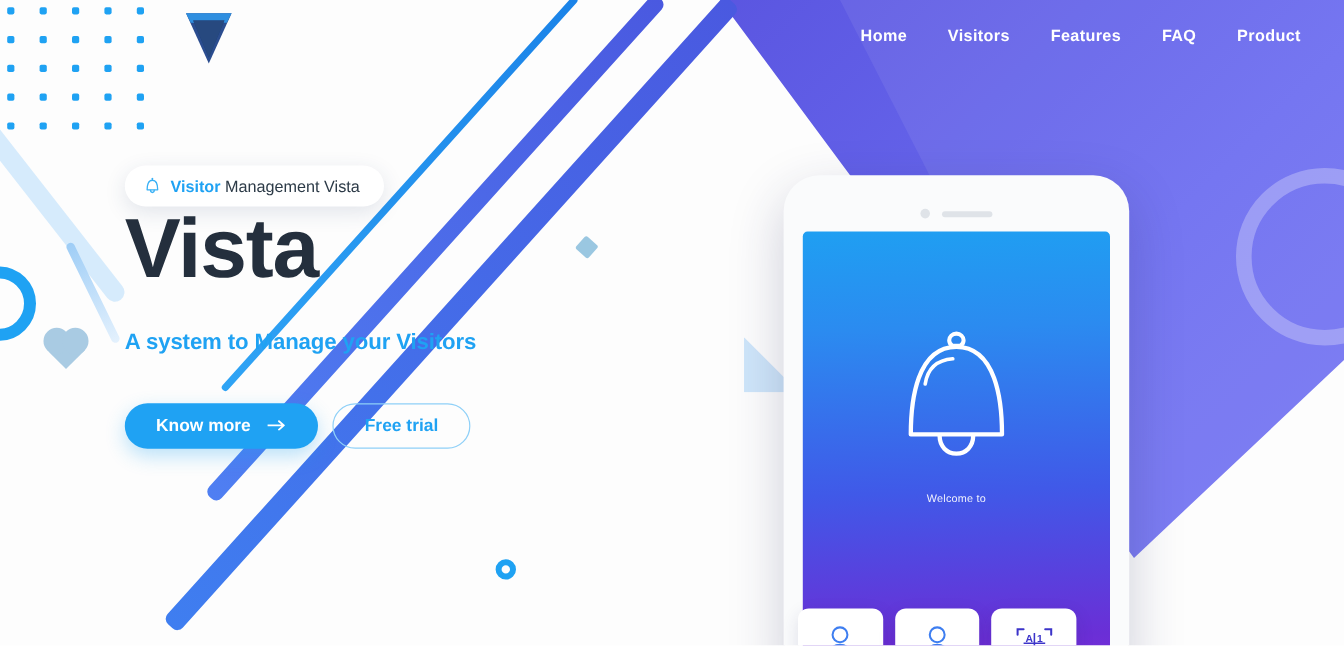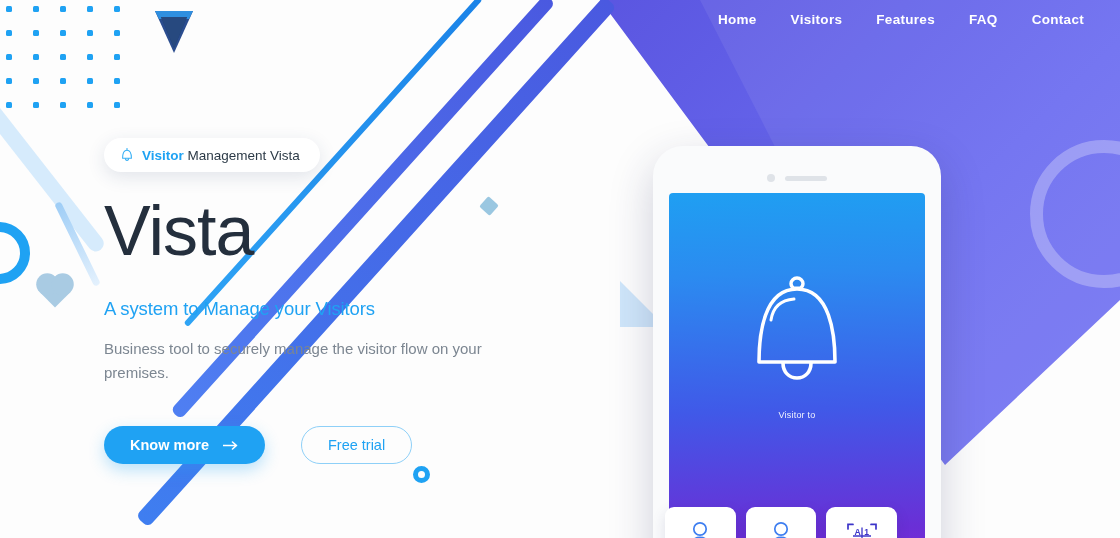--- a/index.html
+++ b/index.html
@@ -86,59 +86,59 @@
   .tri-accent {
     position:absolute; left:620px; top:281px; width:46px; height:46px; z-index:6;
     background:#cfe6fa; clip-path:polygon(0 0, 100% 100%, 0 100%);
   }
 
   
   .logo { position:absolute; left:153px; top:8px; width:42px; height:48px; z-index:9; }
   .logo svg { display:block; }
 
   
-  .nav { position:absolute; right:36px; top:12px; z-index:10; display:flex; gap:34px; }
+  .nav { position:absolute; right:36px; top:22px; z-index:10; display:flex; gap:34px; }
   .nav a {
     color:#ffffff; font-size:13.5px; font-weight:bold; letter-spacing:.3px;
     text-decoration:none; cursor:pointer; white-space:nowrap;
   }
 
   
   .hero { position:absolute; left:104px; top:138px; z-index:8; width:430px; }
   .badge {
     display:inline-flex; align-items:center; gap:8px;
     background:#ffffff; border-radius:22px; padding:9px 20px 9px 16px;
     box-shadow:0 5px 18px rgba(40,60,110,.13);
   }
   .badge .bell-ic { width:14px; height:16px; display:block; flex:none; }
   .badge-text { font-size:13.5px; color:#2c3a47; white-space:nowrap; }
   .badge-text b { color:#1fa2f3; font-weight:bold; }
 
   h1.title {
-    font-size:70px; line-height:1; color:#242f3d; font-weight:normal;
-    letter-spacing:-1px; margin-top:24px;
+    font-size:70px; line-height:1; color:#242f3d; font-weight:bold;
+    letter-spacing:-1px; 
   }
   h2.subtitle {
-    font-size:18.5px; color:#1fa2f3; font-weight:normal; margin-top:32px; letter-spacing:-.1px;
+    font-size:18.5px; color:#1fa2f3; font-weight:bold; margin-top:32px; letter-spacing:-.1px;
   }
   p.body {
     font-size:15px; color:#7c8691; line-height:1.62; margin-top:17px; width:404px;
   }
 
-  .btn-row { display:flex; align-items:flex-end; gap:36px; margin-top:40px; }
+  .btn-row { display:flex; align-items:flex-end; gap:12px; margin-top:40px; }
   .btn-primary {
     background:#1fa2f3; color:#fff; border:none; border-radius:24px;
     padding:0 26px; height:38px; font-size:14.5px; font-weight:bold;
     display:inline-flex; align-items:center; gap:14px; cursor:pointer;
     font-family:"Liberation Sans", sans-serif;
     box-shadow:0 6px 16px rgba(31,162,243,.30);
   }
   .btn-outline {
     background:transparent; color:#1fa2f3; border:1.5px solid #8ed0f8; border-radius:24px;
-    padding:0 26px; height:38px; font-size:14.5px; font-weight:normal; cursor:pointer;
+    padding:0 26px; height:38px; font-size:14.5px; font-weight:bold; cursor:pointer;
     font-family:"Liberation Sans", sans-serif;
   }
 
   
   .phone {
     position:absolute; left:653px; top:146px; width:288px; height:430px; z-index:7;
     background:#fafbfc; border-radius:30px;
     box-shadow:0 16px 44px rgba(35,40,90,.22);
   }
   .phone-top { position:absolute; top:26px; left:0; width:100%; height:12px;
@@ -219,39 +219,38 @@
       <path d="M8 9 L34 9 L21 40 Z" fill="#1c3e74"></path>
       <path d="M8 9 L34 9 L21 40 Z" fill="#27497f"></path>
     </svg>
   </div>
 
   <nav class="nav" id="nav">
       <a>Home</a>
       <a>Visitors</a>
       <a>Features</a>
       <a>FAQ</a>
-      <a>Contact</a>
+      <a>Product</a>
     </nav>
 
   <div class="hero">
 
     <div class="badge">
       <span class="bell-ic">
         <svg width="14" height="16" viewBox="0 0 14 16">
           <path d="M7 1.6 L7 2.6" stroke="#38b0f5" stroke-width="1.1" fill="none" stroke-linecap="round"></path>
           <path d="M2.6 11.2 C2.6 7.6 3.3 3.2 7 3.2 C10.7 3.2 11.4 7.6 11.4 11.2 Z" stroke="#38b0f5" stroke-width="1.1" fill="none" stroke-linejoin="round"></path>
           <path d="M5.4 11.2 C5.4 12.5 6.1 13.4 7 13.4 C7.9 13.4 8.6 12.5 8.6 11.2" stroke="#38b0f5" stroke-width="1.1" fill="none"></path>
         </svg>
       </span>
       <span class="badge-text"><b>Visitor</b><span> Management Vista</span></span>
     </div>
 
     <h1 class="title">Vista</h1>
     <h2 class="subtitle">A system to Manage your Visitors</h2>
-    <p class="body">Business tool to securely manage the visitor flow on your premises.</p>
 
     <div class="btn-row">
       <button class="btn-primary">
         <span>Know more</span>
         <span>
           <svg width="16" height="9" viewBox="0 0 16 9">
             <path d="M0 4.5 H13 M9.5 1 L13.5 4.5 L9.5 8" stroke="#fff" stroke-width="1.6" fill="none" stroke-linecap="round" stroke-linejoin="round"></path>
           </svg>
         </span>
       </button>
@@ -269,21 +268,21 @@
       <div class="bell-big">
         <svg width="106" height="118" viewBox="0 0 106 118">
           <path d="M53 7 C49.6 7 47 9.6 47 12.6 C47 14.6 48 16.2 49.6 17.2
                    L56.4 17.2 C58 16.2 59 14.6 59 12.6 C59 9.6 56.4 7 53 7 Z" stroke="#fff" stroke-width="3.4" fill="none" stroke-linejoin="round"></path>
           <path d="M15 91 C15 63 20 18 53 18 C86 18 91 63 91 91 Z" stroke="#fff" stroke-width="3.6" fill="none" stroke-linejoin="round"></path>
           <path d="M39 92 C39 101 45 107 53 107 C61 107 67 101 67 92" stroke="#fff" stroke-width="3.6" fill="none" stroke-linejoin="round"></path>
           <path d="M27 49 C29 36 37 29 50 28" stroke="#fff" stroke-width="3" fill="none" stroke-linecap="round"></path>
         </svg>
       </div>
       <div class="welcome">
-        <div>Visitor to</div>
+        <div>Welcome to</div>
       </div>
     </div>
 
     <div class="cards">
 
       <div class="card">
         <span class="ic">
           <svg width="26" height="30" viewBox="0 0 26 30">
             <circle cx="13" cy="8" r="6.2" stroke="#3e7ef0" stroke-width="1.7" fill="none"></circle>
             <path d="M3.6 26 C3.6 19.6 7.8 16.4 13 16.4 C18.2 16.4 22.4 19.6 22.4 26" stroke="#3e7ef0" stroke-width="1.7" fill="none"></path>

